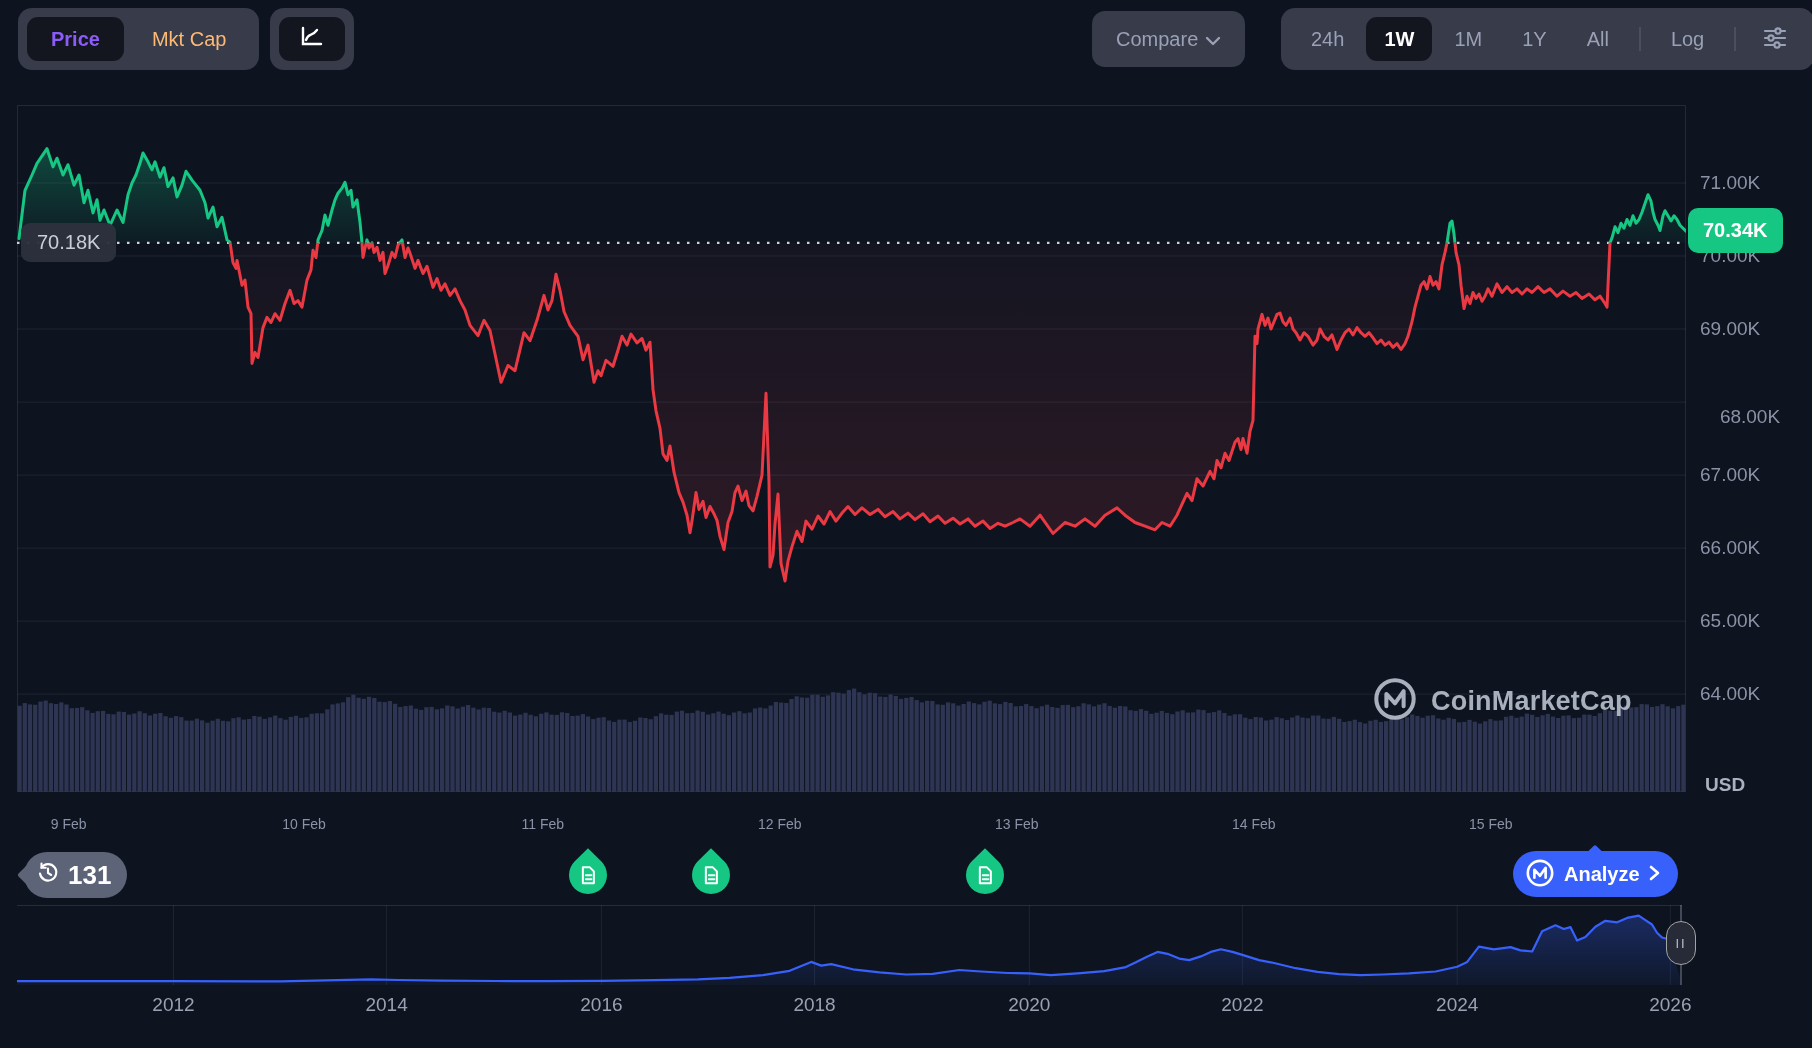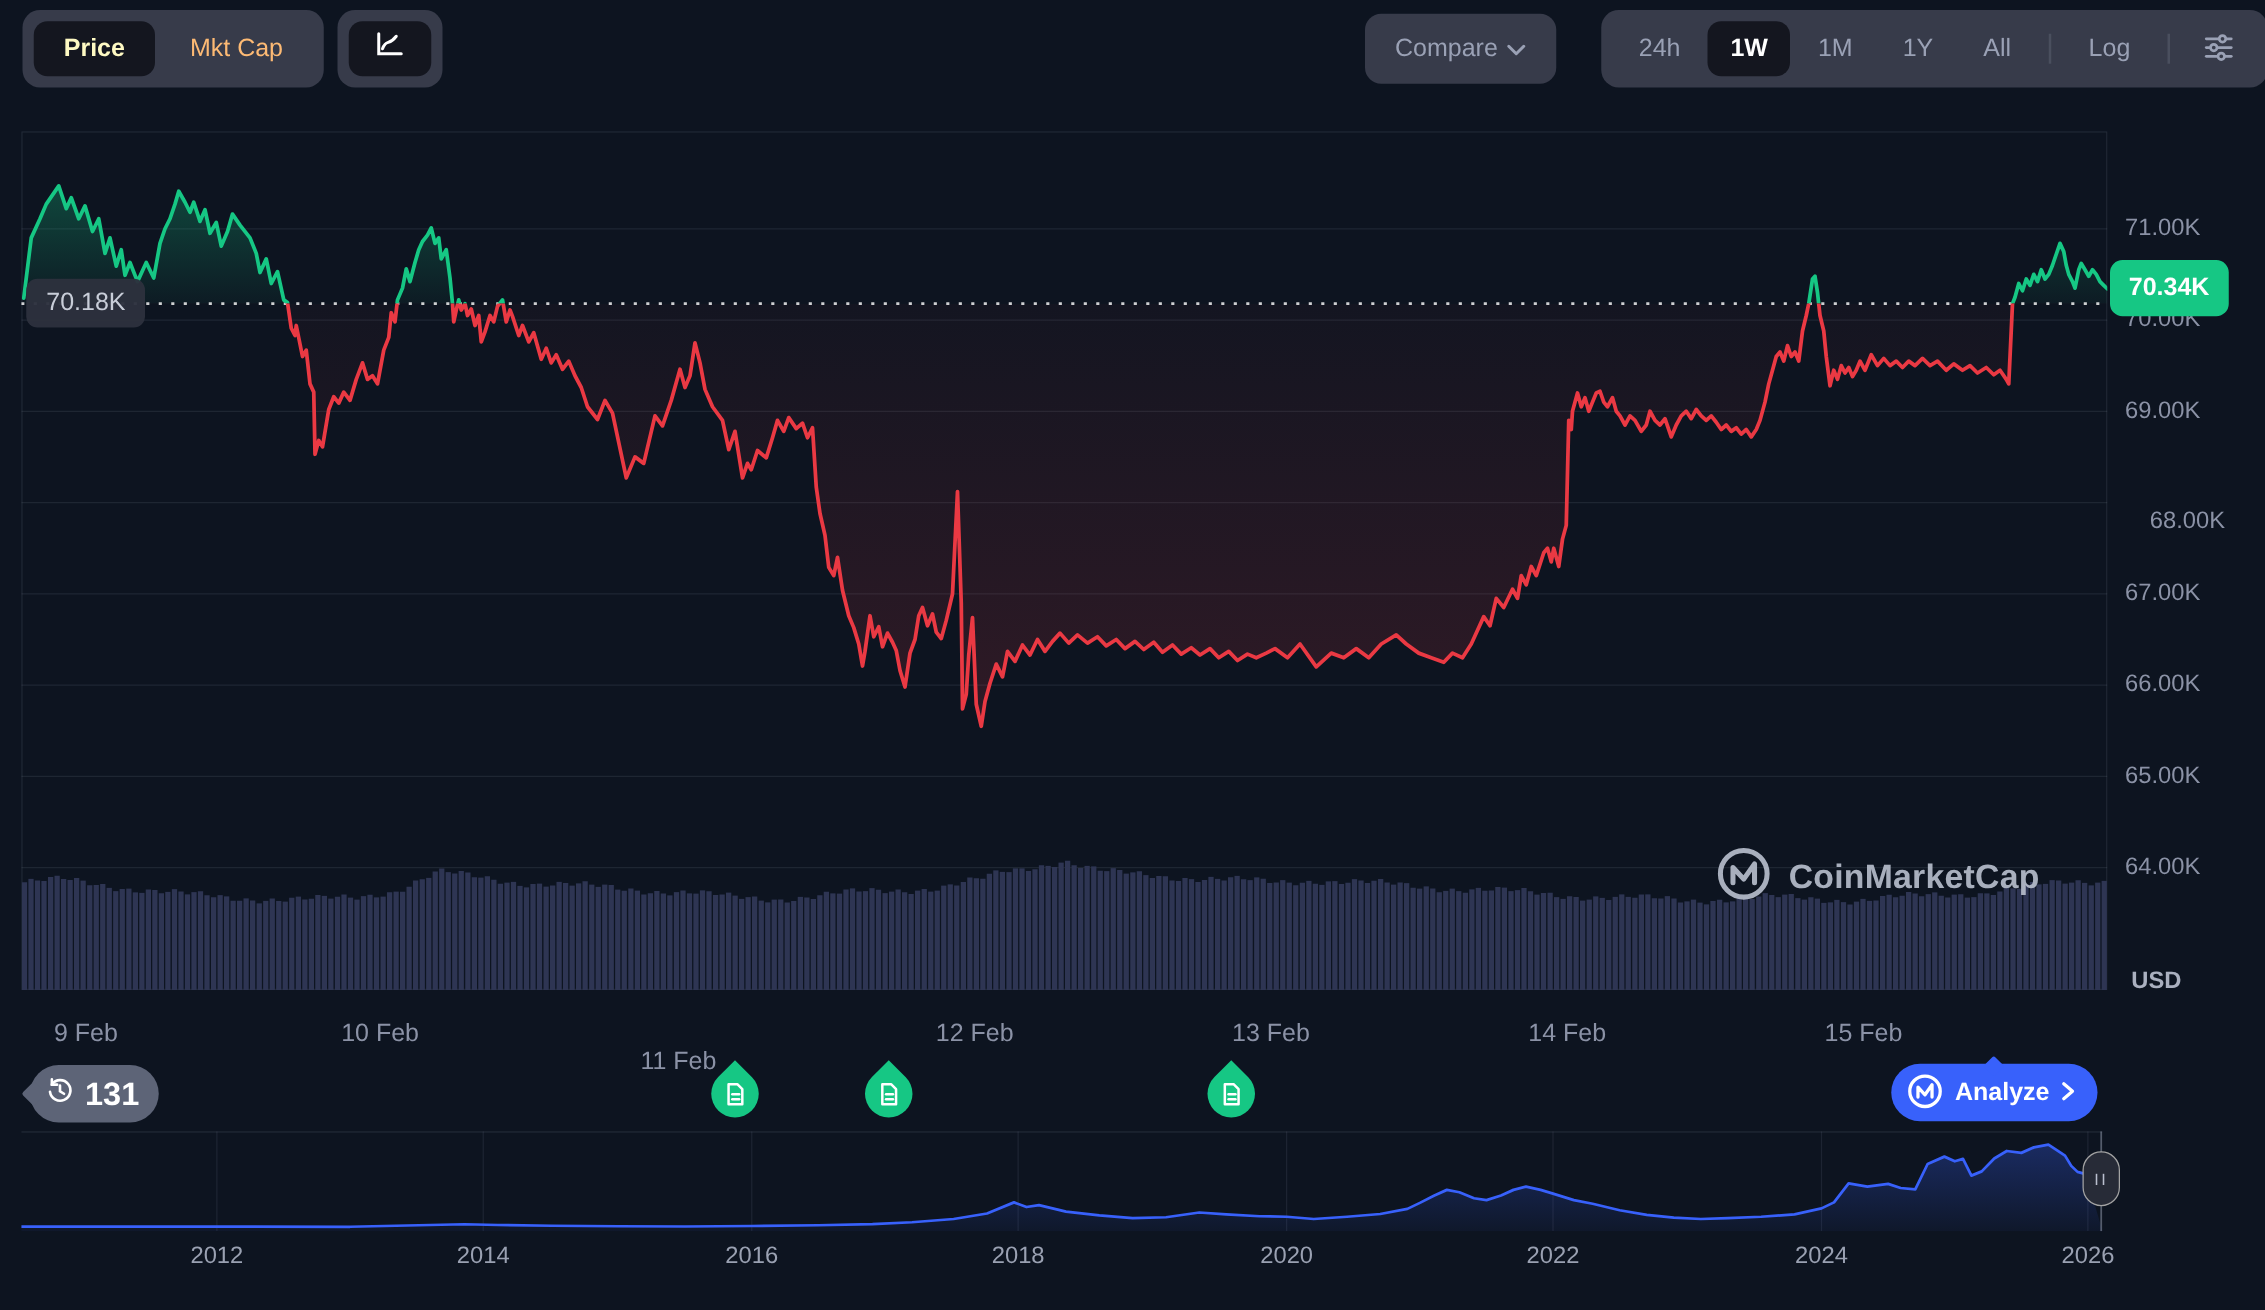--- a/index.html
+++ b/index.html
@@ -6,21 +6,21 @@
   .app{position:relative;width:1812px;height:1048px;background:#0d1420;overflow:hidden;
        font-family:"Liberation Sans", sans-serif; -webkit-font-smoothing:antialiased;}
   
   .seg{position:absolute;top:8px;height:62px;background:#373b4a;border-radius:14px;
        display:flex;align-items:center;padding:0 9px;gap:4px;box-sizing:border-box;}
   .g1{left:18px}
   .g2{left:270px}
   .chip{height:44px;border-radius:11px;padding:0 24px;display:flex;align-items:center;gap:9px;
         color:#fdba74;font-size:20px;background:transparent;border:none;cursor:pointer;
         font-family:inherit;white-space:nowrap;}
-  .chip.active{background:#14161f;color:#fef9c3;font-weight:700;}
+  .chip.active{background:#14161f;color:#8b5cf6;font-weight:700;}
   .chip.iconchip{padding:0 20px;}
   .compare{position:absolute;left:1092px;top:11px;height:56px;border-radius:13px;background:#373b4a;
         border:none;display:flex;align-items:center;gap:7px;padding:0 24px;color:#9aa1b5;
         font-size:20px;font-family:inherit;cursor:pointer;}
   .g3{left:1281px;padding:0 12px;}
   .rangebtn{height:44px;border:none;background:transparent;color:#9aa1b5;font-size:20px;
         padding:0 18px;border-radius:11px;cursor:pointer;font-family:inherit;}
   .rangebtn.active{background:#14161f;color:#fff;font-weight:700;}
   .vdiv{width:2px;height:24px;background:#4a4f5e;margin:0 8px;}
   .iconbtn{height:44px;width:54px;border:none;background:transparent;display:flex;
@@ -30,21 +30,21 @@
   .ylabel{position:absolute;left:1700px;width:100px;color:#8b92a6;font-size:19px;}
   .usd{position:absolute;left:1705px;top:774px;color:#aab0bf;font-size:19px;font-weight:700;}
   .baseline-chip{position:absolute;left:21px;top:223px;background:rgba(45,49,61,0.96);
         color:#c8cdd8;font-size:20px;border-radius:9px;padding:8px 16px;z-index:5;}
   .price-badge{position:absolute;left:1688px;top:208px;background:#16c784;color:#fff;
         font-size:20px;font-weight:700;border-radius:10px;padding:11px 15px;z-index:5;}
   .watermark{position:absolute;left:1372px;top:676px;display:flex;align-items:center;gap:13px;
         opacity:0.92;z-index:4;}
   .watermark .wm-text{color:#b6bdcb;font-size:27px;font-weight:700;letter-spacing:0.2px;}
   
-  .datelabel{position:absolute;top:816px;transform:translateX(-50%);color:#8b92a6;font-size:20px;white-space:nowrap;}
+  .datelabel{position:absolute;top:816px;transform:translateX(-50%);color:#8b92a6;font-size:14px;white-space:nowrap;}
   .count-badge{position:absolute;left:24px;top:852px;height:46px;background:#5d6477;border-radius:23px;
         display:flex;align-items:center;gap:8px;padding:0 16px 0 12px;color:#fff;font-size:26px;
         font-weight:600;z-index:6;}
   .count-badge::before{content:"";position:absolute;left:-4px;top:16px;width:14px;height:14px;
         background:#5d6477;transform:rotate(45deg);border-radius:2px;}
   .drop{position:absolute;top:856px;width:38px;height:38px;background:#16c784;
         border-radius:0 50% 50% 50%;transform:rotate(45deg);display:flex;align-items:center;
         justify-content:center;cursor:pointer;z-index:6;}
   .drop svg{transform:rotate(-45deg);}
   .analyze{position:absolute;left:1513px;top:851px;height:46px;border-radius:23px;background:#3861fb;
@@ -487,21 +487,21 @@
         <circle cx="16" cy="16" r="13" stroke="#b6bdcb" stroke-width="2.8"></circle>
         <path d="M10 21 V12.5 l6 6.5 6-8.5 V21" stroke="#b6bdcb" stroke-width="2.8" stroke-linecap="round" stroke-linejoin="round" fill="none"></path>
       </svg>
     </span>
     <span class="wm-text">CoinMarketCap</span>
   </div>
 
   <div id="x-axis">
       <div class="datelabel" style="left: 68.739px;">9 Feb</div>
       <div class="datelabel" style="left: 304.068px;">10 Feb</div>
-      <div class="datelabel" style="left: 542.735px; margin-top: 22px;">11 Feb</div>
+      <div class="datelabel" style="left: 542.735px;">11 Feb</div>
       <div class="datelabel" style="left: 779.733px;">12 Feb</div>
       <div class="datelabel" style="left: 1016.73px;">13 Feb</div>
       <div class="datelabel" style="left: 1253.73px;">14 Feb</div>
       <div class="datelabel" style="left: 1490.73px;">15 Feb</div>
     </div>
 
   <div class="count-badge">
     <span>
       <svg width="24" height="24" viewBox="0 0 24 24" fill="none" stroke="#fff" stroke-width="2.1" stroke-linecap="round">
         <path d="M5.5 7.5 A8.2 8.2 0 1 1 4 13.5"></path>

